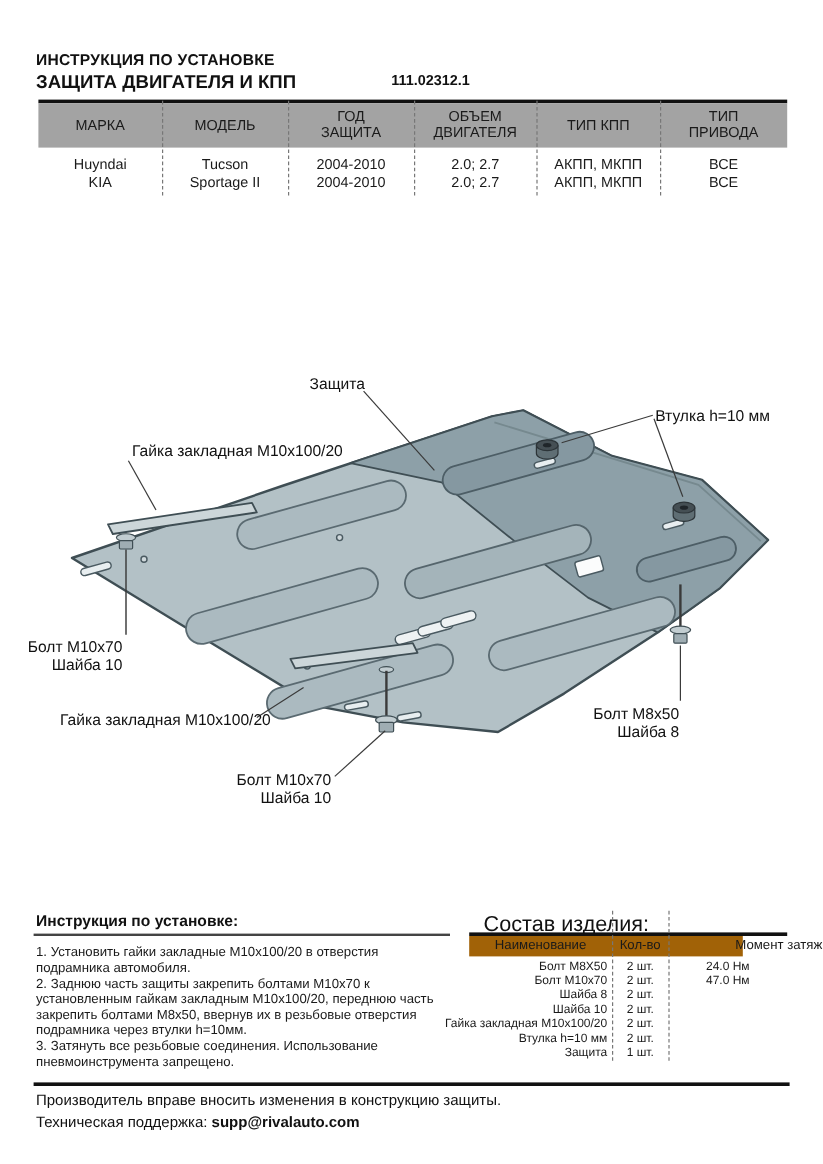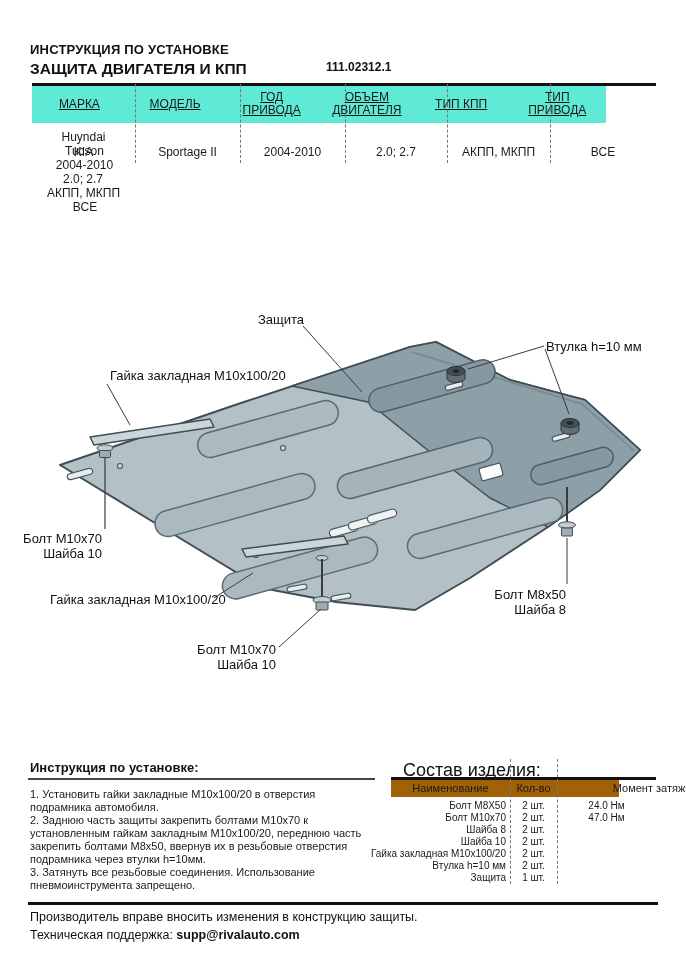--- a/index.html
+++ b/index.html
@@ -5,21 +5,21 @@
   html,body{margin:0;padding:0;background:#fff;}
   #page{position:relative;width:686px;height:970px;background:#fff;overflow:hidden;
         font-family:"Liberation Sans","DejaVu Sans",sans-serif;color:#111;}
   .abs{position:absolute;}
   
   .doc-type{left:30px;top:42px;font-size:13px;font-weight:600;letter-spacing:.2px;}
   .doc-title{left:30px;top:60px;font-size:15.5px;font-weight:700;}
   .part-no{left:326px;top:60px;font-size:12px;font-weight:700;}
   
   .ft-topline{left:32px;top:83px;width:624px;height:2.5px;background:#111;}
-  .ft-head{left:32px;top:85.5px;width:574px;height:37px;background:#5eead4;display:flex;text-decoration:underline;}
+  .ft-head{left:32px;top:85.5px;width:624px;height:37px;background:#a3a3a3;display:flex;}
   .ft-head .cell{display:flex;align-items:center;justify-content:center;text-align:center;
                  font-size:12px;line-height:13px;white-space:pre-line;color:#1a1a1a;}
   .ft-row{left:32px;width:624px;height:14px;display:flex;}
   .ft-row .cell{display:flex;align-items:center;justify-content:center;font-size:12px;color:#1a1a1a;}
   .c0{width:103px;}.c1{width:105px;}.c2{width:105px;}.c3{width:102px;}.c4{width:103px;}.c5{width:106px;}
   .vdash{width:0;border-left:1.5px dashed #777;}
   .ft-dash{top:84px;height:79px;}
   
   #diagram{left:0;top:300px;}
   
@@ -56,33 +56,33 @@
 
   <div class="abs doc-type">ИНСТРУКЦИЯ ПО УСТАНОВКЕ</div>
   <div class="abs doc-title">ЗАЩИТА ДВИГАТЕЛЯ И КПП</div>
   <div class="abs part-no">111.02312.1</div>
 
   <div class="abs ft-topline"></div>
   <div class="abs ft-head">
     <div class="cell c0">МАРКА</div>
     <div class="cell c1">МОДЕЛЬ</div>
     <div class="cell c2">ГОД
-ПРИВОДА</div>
+ЗАЩИТА</div>
     <div class="cell c3">ОБЪЕМ
 ДВИГАТЕЛЯ</div>
     <div class="cell c4">ТИП КПП</div>
     <div class="cell c5">ТИП
 ПРИВОДА</div>
   </div>
   <div class="abs vdash ft-dash" style="left:135px;"></div>
   <div class="abs vdash ft-dash" style="left:240px;"></div>
   <div class="abs vdash ft-dash" style="left:345px;"></div>
   <div class="abs vdash ft-dash" style="left:447px;"></div>
   <div class="abs vdash ft-dash" style="left:550px;"></div>
-  <div class="abs ft-row" style="top:130px;flex-direction:column;">
+  <div class="abs ft-row" style="top:130px;">
     <div class="cell c0">Huyndai</div>
     <div class="cell c1">Tucson</div>
     <div class="cell c2">2004-2010</div>
     <div class="cell c3">2.0; 2.7</div>
     <div class="cell c4">АКПП, МКПП</div>
     <div class="cell c5">ВСЕ</div>
   </div>
   <div class="abs ft-row" style="top:144.5px;">
     <div class="cell c0">KIA</div>
     <div class="cell c1">Sportage II</div>

